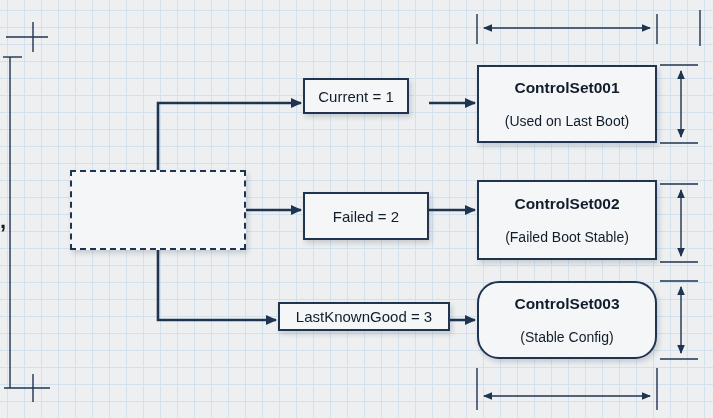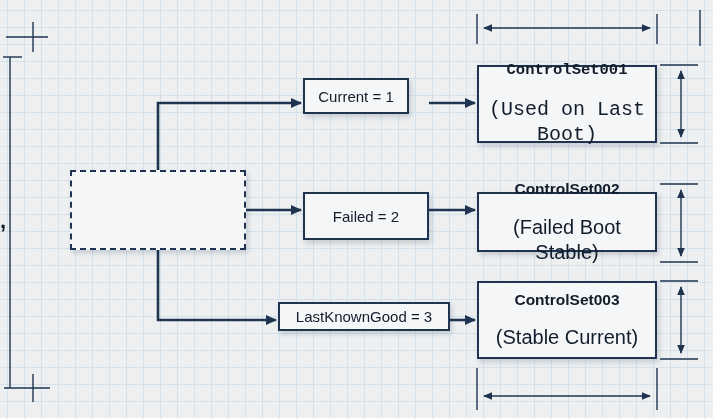--- a/index.html
+++ b/index.html
@@ -23,21 +23,21 @@
     border: 2px solid var(--line, #1e3450);
     display:flex; flex-direction:column;
     align-items:center; justify-content:center;
     text-align:center;
     box-shadow: 2px 3px 5px rgba(25,45,70,0.18);
     box-sizing: border-box;
   }
   .node.dashed { border-style: dashed; }
   .node.cs { border-width: 2.5px; }
   .node .title { font-weight: bold; font-size: 15.5px; line-height: 1.25; }
-  .node .subtitle { font-size: 20px; line-height: 1.25; margin-top: 16px; }
+  .node .subtitle { font-size: 14px; line-height: 1.25; margin-top: 16px; }
   .node.value { font-size: 15px; }
   .stray {
     position:absolute; left:0px; top:208px;
     font-size: 22px; font-weight: bold; color: var(--text, #121d2b);
   }
   svg { display:block; }
 </style>
 </head>
 <body>
 
@@ -100,28 +100,28 @@
   <div class="node value" style="left:303px; top:78px; width:106px; height:36px;text-align:right;">
     <span>Current = 1</span>
   </div>
   <div class="node value" style="left:303px; top:192px; width:126px; height:48px;">
     <span>Failed = 2</span>
   </div>
   <div class="node value" style="left:278px; top:302px; width:172px; height:29px;">
     <span>LastKnownGood = 3</span>
   </div>
 
-  <div class="node cs" style="left:477px; top:65px; width:180px; height:78px;font-family:Liberation Mono, monospace;">
+  <div class="node cs" style="left:477px; top:65px; width:180px; height:78px;">
     <div class="title">ControlSet001</div>
     <div class="subtitle">(Used on Last Boot)</div>
   </div>
-  <div class="node cs" style="left:477px; top:192px; width:180px; height:60px;">
+  <div class="node cs" style="left:477px; top:180px; width:180px; height:80px;">
     <div class="title">ControlSet002</div>
     <div class="subtitle">(Failed Boot Stable)</div>
   </div>
-  <div class="node cs" style="left:477px; top:281px; width:180px; height:78px;">
+  <div class="node cs" style="left:477px; top:281px; width:180px; height:78px;border-radius:22px;">
     <div class="title">ControlSet003</div>
-    <div class="subtitle">(Stable Current)</div>
+    <div class="subtitle">(Stable Config)</div>
   </div>
 
   <div class="stray">,</div>
 
 </div>
 
 </body></html>

